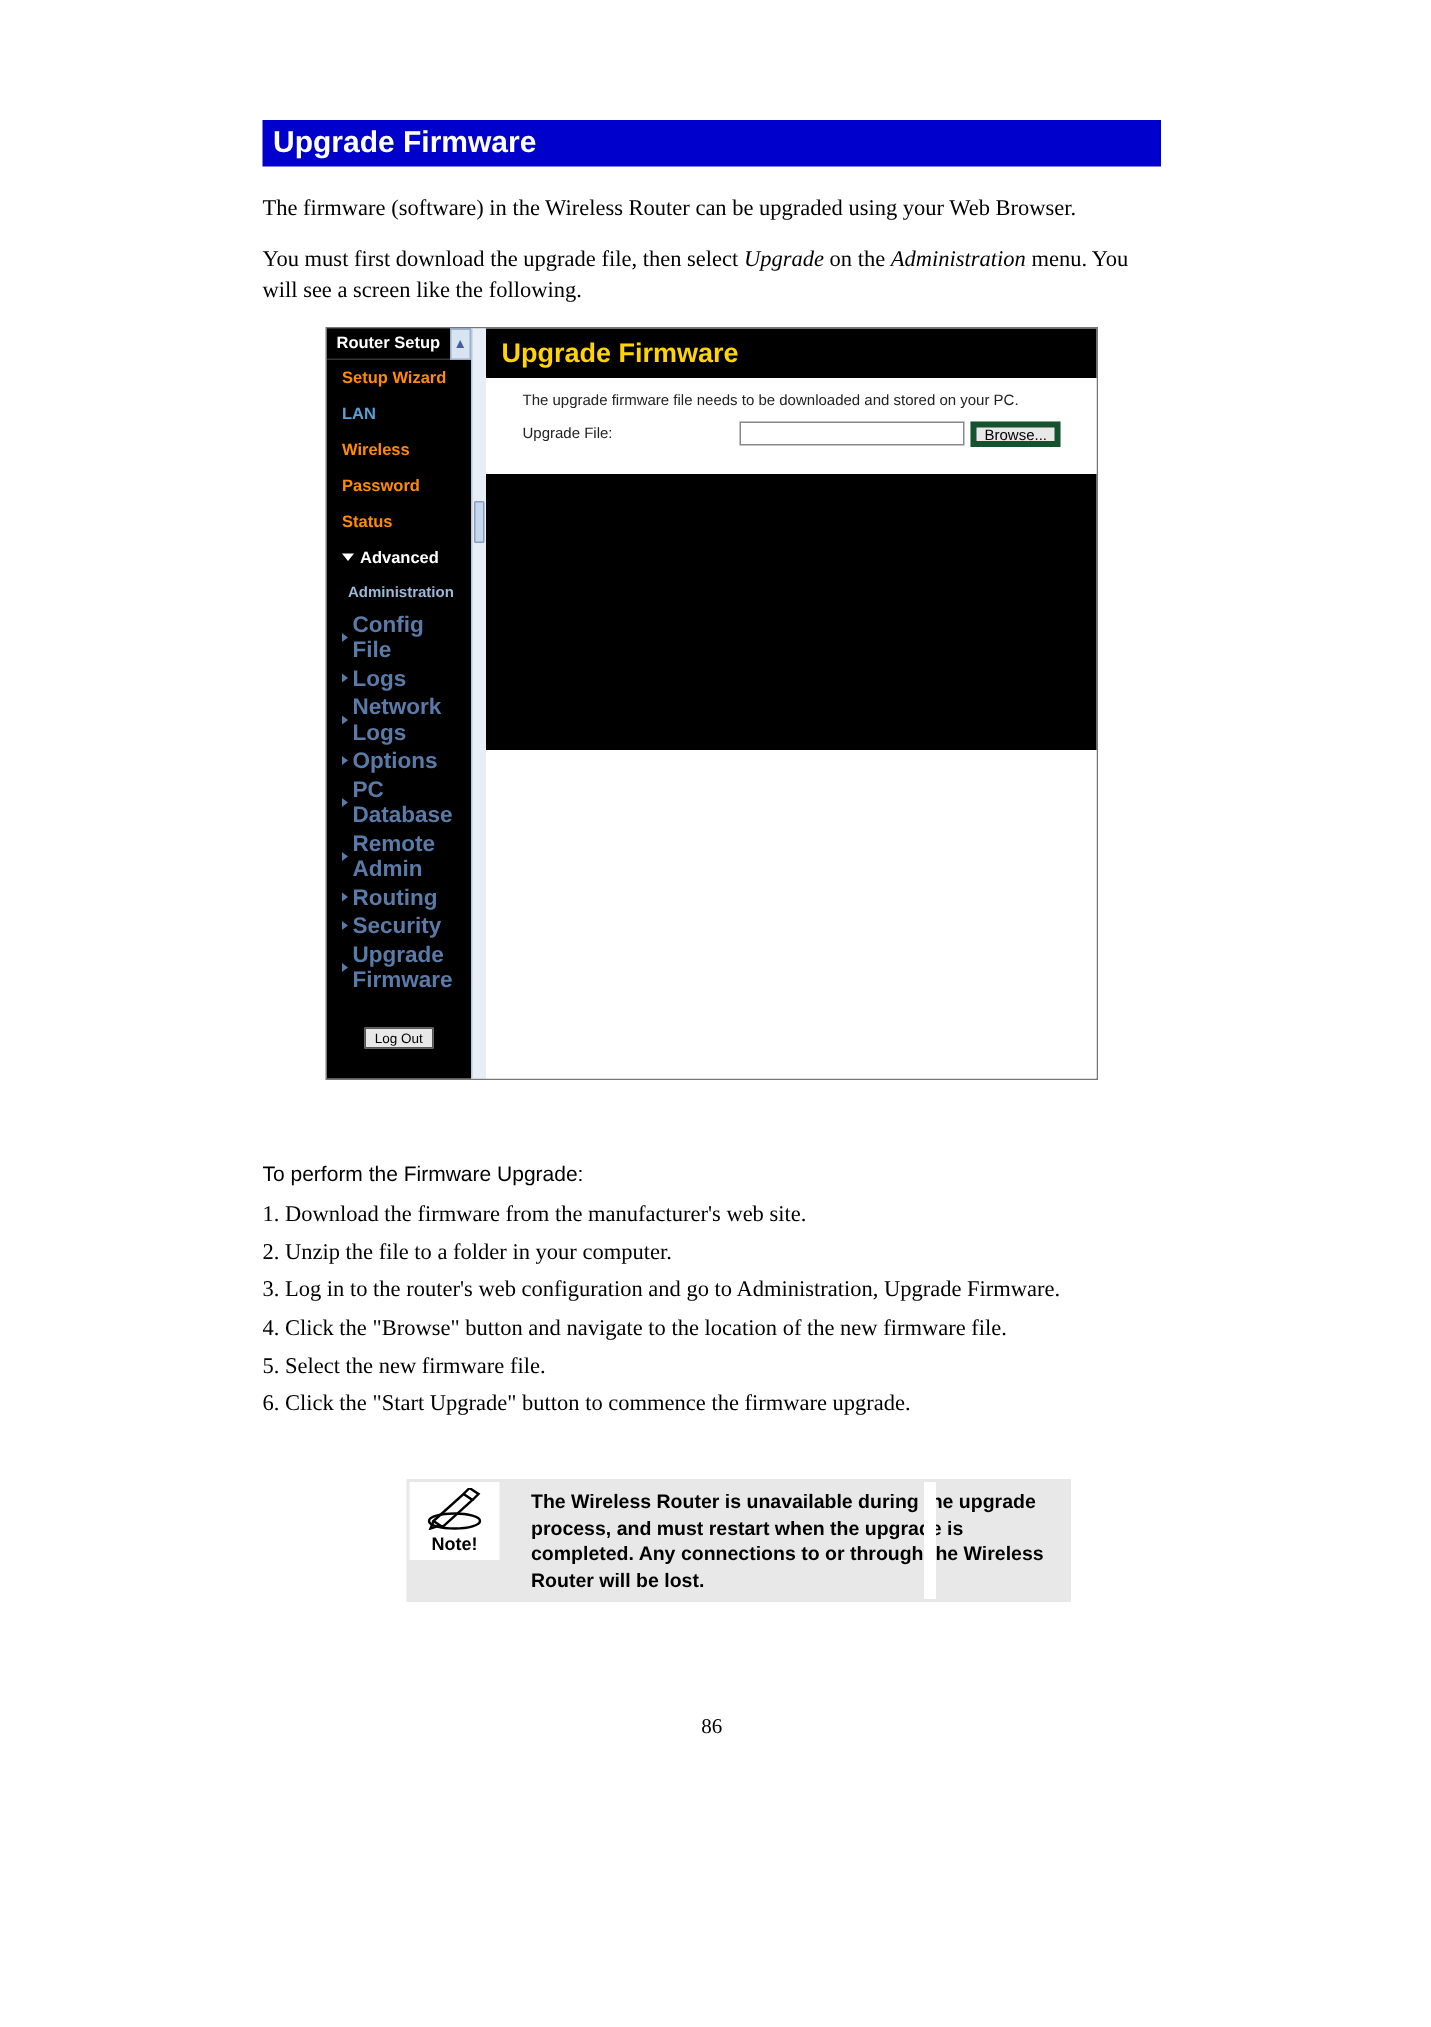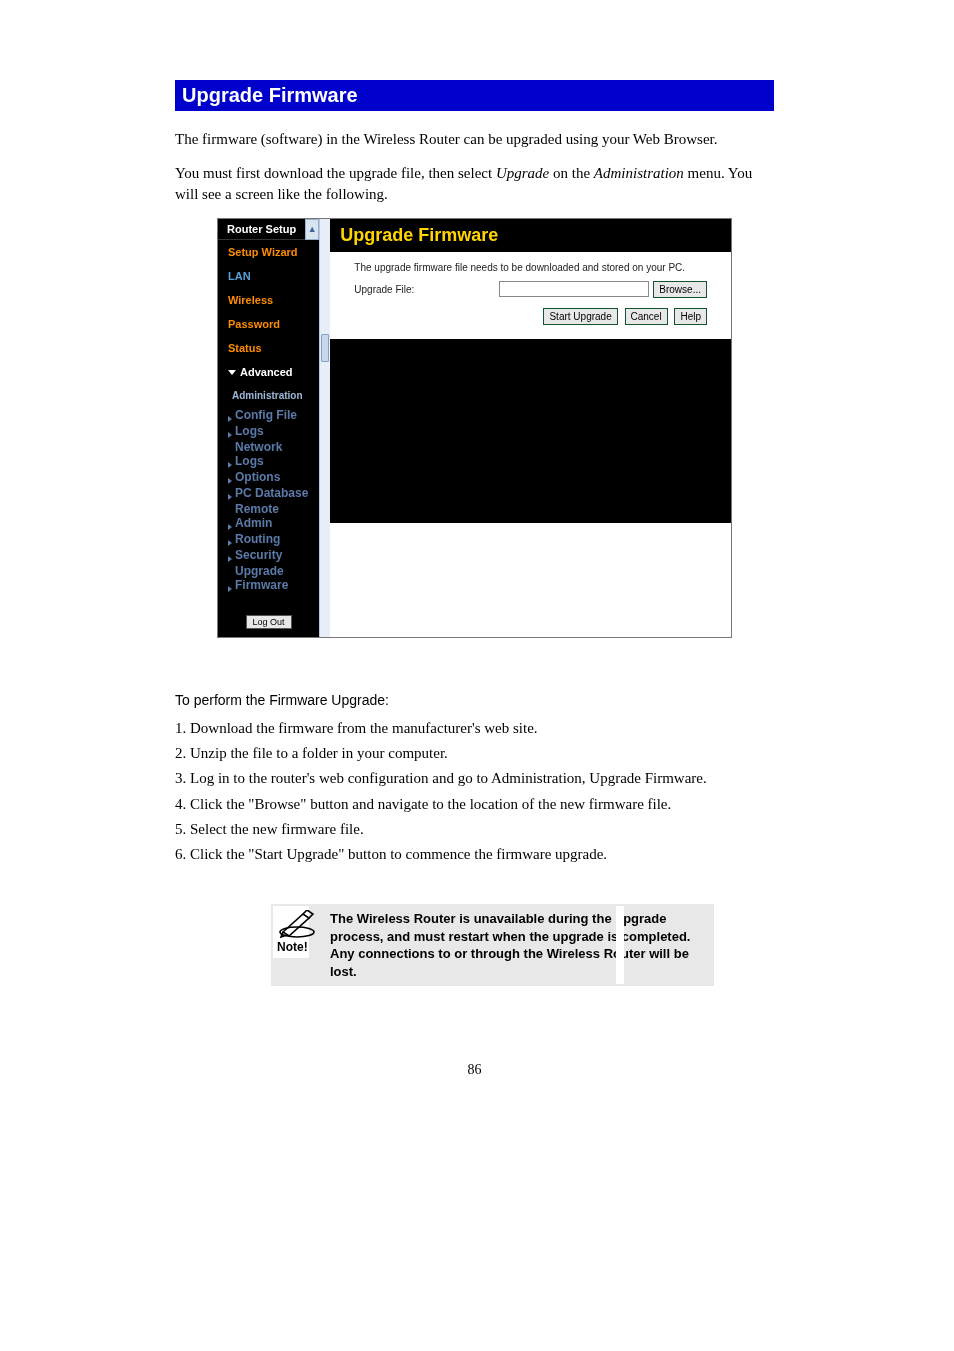--- a/index.html
+++ b/index.html
@@ -32,21 +32,21 @@
       margin: 10px auto 20px auto;
       border: 1px solid #777;
       font-family: Arial, sans-serif;
     }
     .sidebar {
       width: 130px;
       background: #000;
       color: #fff;
       position: relative;
       font-size: 10px;
-      padding-bottom: 8px;
+      padding-bottom: 20px;
     }
     .sidebar-header-row {
       display: flex;
       align-items: stretch;
     }
     .sidebar-header {
       flex: 1;
       background: #000;
       color: #fff;
       font-weight: bold;
@@ -70,23 +70,23 @@
       padding: 6px 10px;
       color: #ff8c00;
       font-weight: bold;
       font-size: 11px;
     }
     .nav-lan { color: #5aa0d8; }
     .nav-advanced { color: #fff; }
     .nav-admin { color: #9bb8d8; font-size: 10px; padding-left: 14px;}
     .sub-item {
       display: flex;
-      align-items: flex-end;
+      align-items: center;
       padding: 1px 6px 1px 10px;
-      font-size: 12px;
+      font-size: 15px;
       font-weight: bold;
       color: #5a7aa8;
     }
     .sub-item .arrow {
       width: 0; height: 0;
       border-top: 3px solid transparent;
       border-bottom: 3px solid transparent;
       border-left: 4px solid #5a7aa8;
       margin-right: 3px;
     }
@@ -149,21 +149,21 @@
     .txt-input {
       border: 1px solid #888;
       height: 16px;
       width: 130px;
       font-size: 10px;
       padding: 0 2px;
     }
     .file-row .txt-input { width: 150px; }
     .win-btn {
       background: #e8e8e8;
-      border: 1px solid #14532d;
+      border: 4px solid #14532d;
       font-size: 10px;
       padding: 0 5px;
       height: 17px;
       font-family: Arial, sans-serif;
       margin-left: 4px;
     }
     .btn-row {
       text-align: right;
       margin-top: 10px;
     }
@@ -183,21 +183,21 @@
       line-height: 1.35;
     }
     .note-box {
       display: flex;
       background: #e8e8e8;
       margin: 40px 60px 0 96px;
       padding: 2px 6px 2px 2px;
       align-items: flex-start;
     }
     .note-icon-cell {
-      width: 36px;
+      width: 60px;
       text-align: center;
       padding: 4px;
       background: #fff;
       margin-right: 19px;
     }
     .pen-svg { display: block; margin: 0 auto 2px auto; }
     .note-label {
       font-family: Arial, sans-serif;
       font-weight: bold;
       font-size: 12px;
@@ -294,25 +294,20 @@
   </div>
   <div class="main-panel">
     <div class="main-title">Upgrade Firmware</div>
     <div class="main-body">
       <div class="main-info">The upgrade firmware file needs to be downloaded and stored on your PC.</div>
       <div class="form-row file-row">
         <div class="form-label">Upgrade File:</div>
         <input class="txt-input" type="text" style="">
         <button class="win-btn">Browse...</button>
       </div>
-      <div class="btn-row">
-        <button class="win-btn">Start Upgrade</button>
-        <button class="win-btn">Cancel</button>
-        <button class="win-btn">Help</button>
-      </div>
     </div>
     <div class="main-blank"></div>
   </div>
 </div>
 
 <div class="sub-heading">To perform the Firmware Upgrade:</div>
 <p class="step">1. Download the firmware from the manufacturer's web site.</p>
 <p class="step">2. Unzip the file to a folder in your computer.</p>
 <p class="step">3. Log in to the router's web configuration and go to Administration, Upgrade Firmware.</p>
 <p class="step">4. Click the "Browse" button and navigate to the location of the new firmware file.</p>

